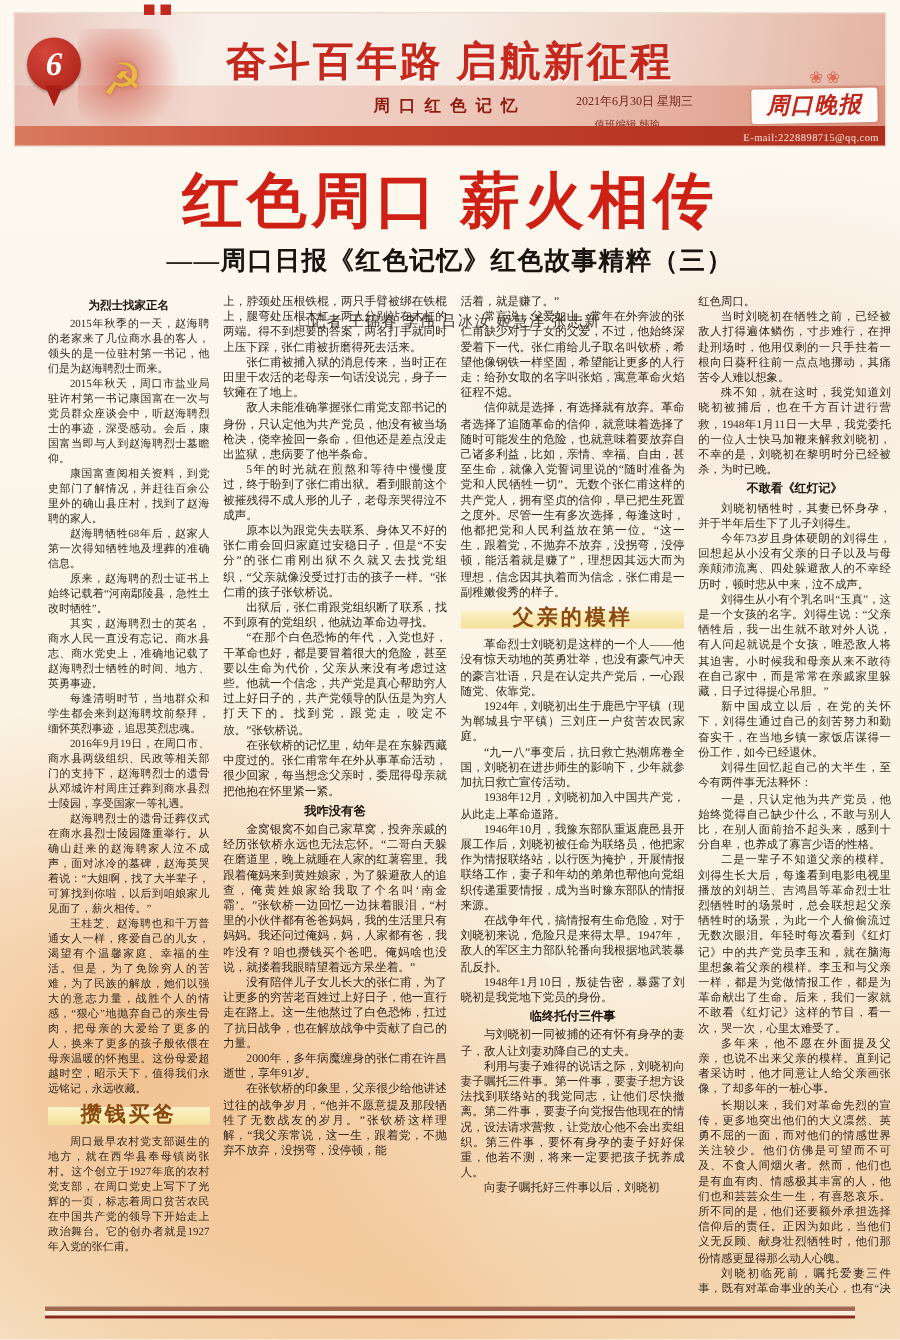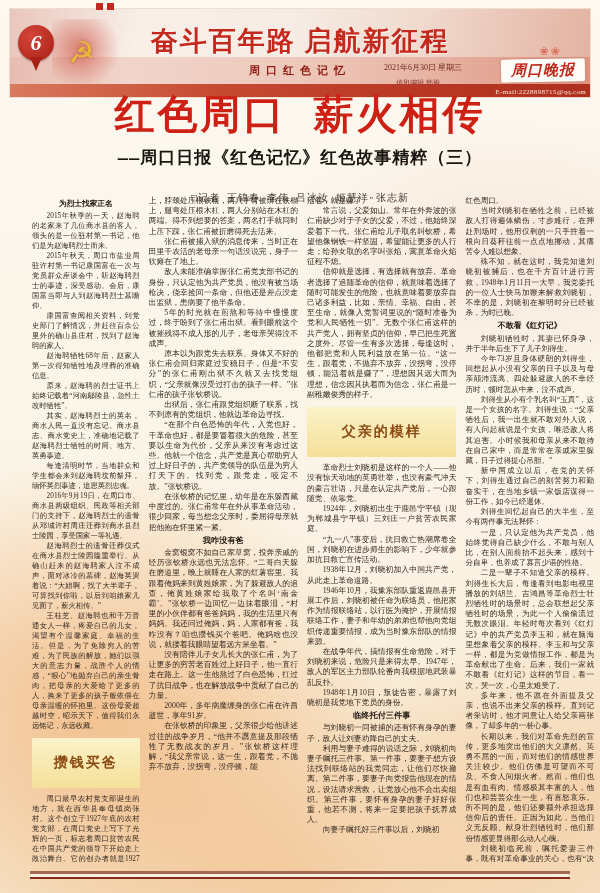--- a/index.html
+++ b/index.html
@@ -36,34 +36,34 @@
   .banner-sub{position:absolute;left:170px;top:54px;width:240px;text-align:center;
     font-size:11px;font-weight:900;color:#8e1c11;letter-spacing:6px;}
   .banner-date{position:absolute;right:128px;top:53px;font-size:8px;color:#6e241a;white-space:nowrap;}
   .banner-editor{position:absolute;right:150px;top:69px;font-size:7px;color:#7c2a1e;white-space:nowrap;}
   .flowers{position:absolute;right:28px;top:36px;font-size:11px;color:#dd6a55;letter-spacing:2px;}
   .paper-logo{position:absolute;right:5px;top:50px;width:84px;height:23px;background:#fdfbf7;border-radius:2px;
     display:flex;align-items:center;justify-content:center;box-shadow:0 0 2px rgba(140,40,20,.4);
     font-size:15px;font-weight:900;color:#c1271b;font-style:italic;letter-spacing:1px;transform:rotate(-1deg);z-index:2;}
   .email{position:absolute;right:4px;bottom:1px;font-size:7px;color:#fde8dc;letter-spacing:.3px;}
   
-  .headline{position:absolute;left:0;top:96px;width:600px;text-align:center;font-family:Liberation Mono, monospace;}
+  .headline{position:absolute;left:0;top:112px;width:600px;text-align:center;}
   .headline h1{margin:0;font-size:40px;font-weight:900;color:#ce2014;letter-spacing:3px;line-height:1.1;}
   .headline h2{margin:6px 0 0;font-size:17px;font-weight:900;color:#181410;letter-spacing:1px;}
   .byline{margin-top:22px;font-size:10px;color:#3c342c;letter-spacing:1px;}
   
   .columns{position:absolute;left:32px;top:196px;width:562px;height:666px;display:flex;gap:9px;overflow:hidden;}
   .col{height:100%;overflow:hidden;text-align:justify;}
   .col:nth-child(1){width:108px;font-size:7.3px;line-height:10px;}
   .col:nth-child(2){width:150px;font-size:7.8px;line-height:10.2px;}
   .col:nth-child(3){width:150px;font-size:7.8px;line-height:10.2px;}
   .col:nth-child(4){width:129px;font-size:7.6px;line-height:10.2px;}
   .col p{margin:0;text-indent:2em;}
   .col p.cont{text-indent:0;}
-  .bighead{margin:7px 0 6px;padding:20px 0;text-align:center;font-size:14px;font-weight:900;color:#8a4a12;
+  .bighead{margin:7px 0 6px;padding:1px 0;text-align:center;font-size:14px;font-weight:900;color:#8a4a12;
     background:linear-gradient(180deg,#fbf2ca,#f4e098);letter-spacing:2px;text-indent:0;}
   .subhead{margin:3px 0 2px;text-align:center;font-weight:900;color:#1c150e;text-indent:0;font-size:1.05em;}
   
   .footrule{position:absolute;left:30px;bottom:14px;width:540px;height:3px;
     border-top:3px solid #a06950;border-bottom:2px solid #872c1c;background:#f9efdc;}
 </style>
 </head>
 <body>
 
 <div class="banner">

